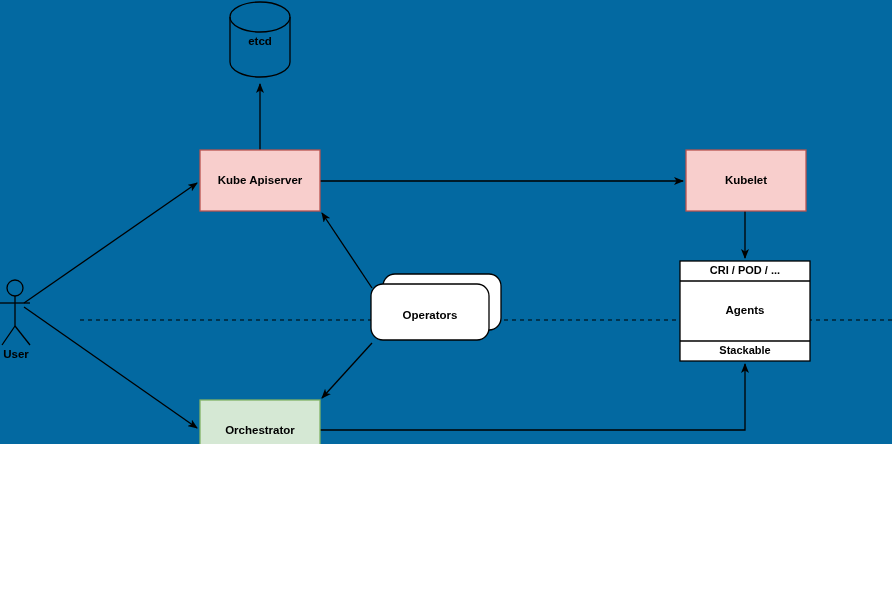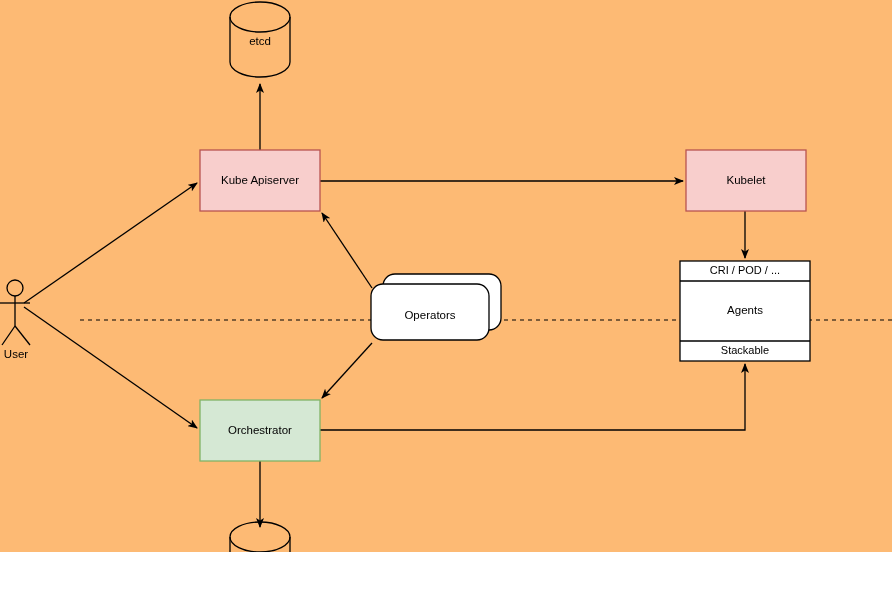--- a/index.html
+++ b/index.html
@@ -3,24 +3,25 @@
 <meta charset="utf-8">
 <style>
   html, body {
     margin: 0;
     padding: 0;
     background: #ffffff;
   }
   #canvas {
     position: relative;
     width: 892px;
-    height: 552px;
-    background: #fdba74;
+    height: 444px;
+    background: #0369a1;
     font-family: "Liberation Sans", sans-serif;
     overflow: hidden;
+    font-weight: bold;
   }
   svg#diagram {
     position: absolute;
     top: 0;
     left: 0;
     width: 892px;
     height: 601px;
   }
   .node-label {
     font-family: "Liberation Sans", sans-serif;

